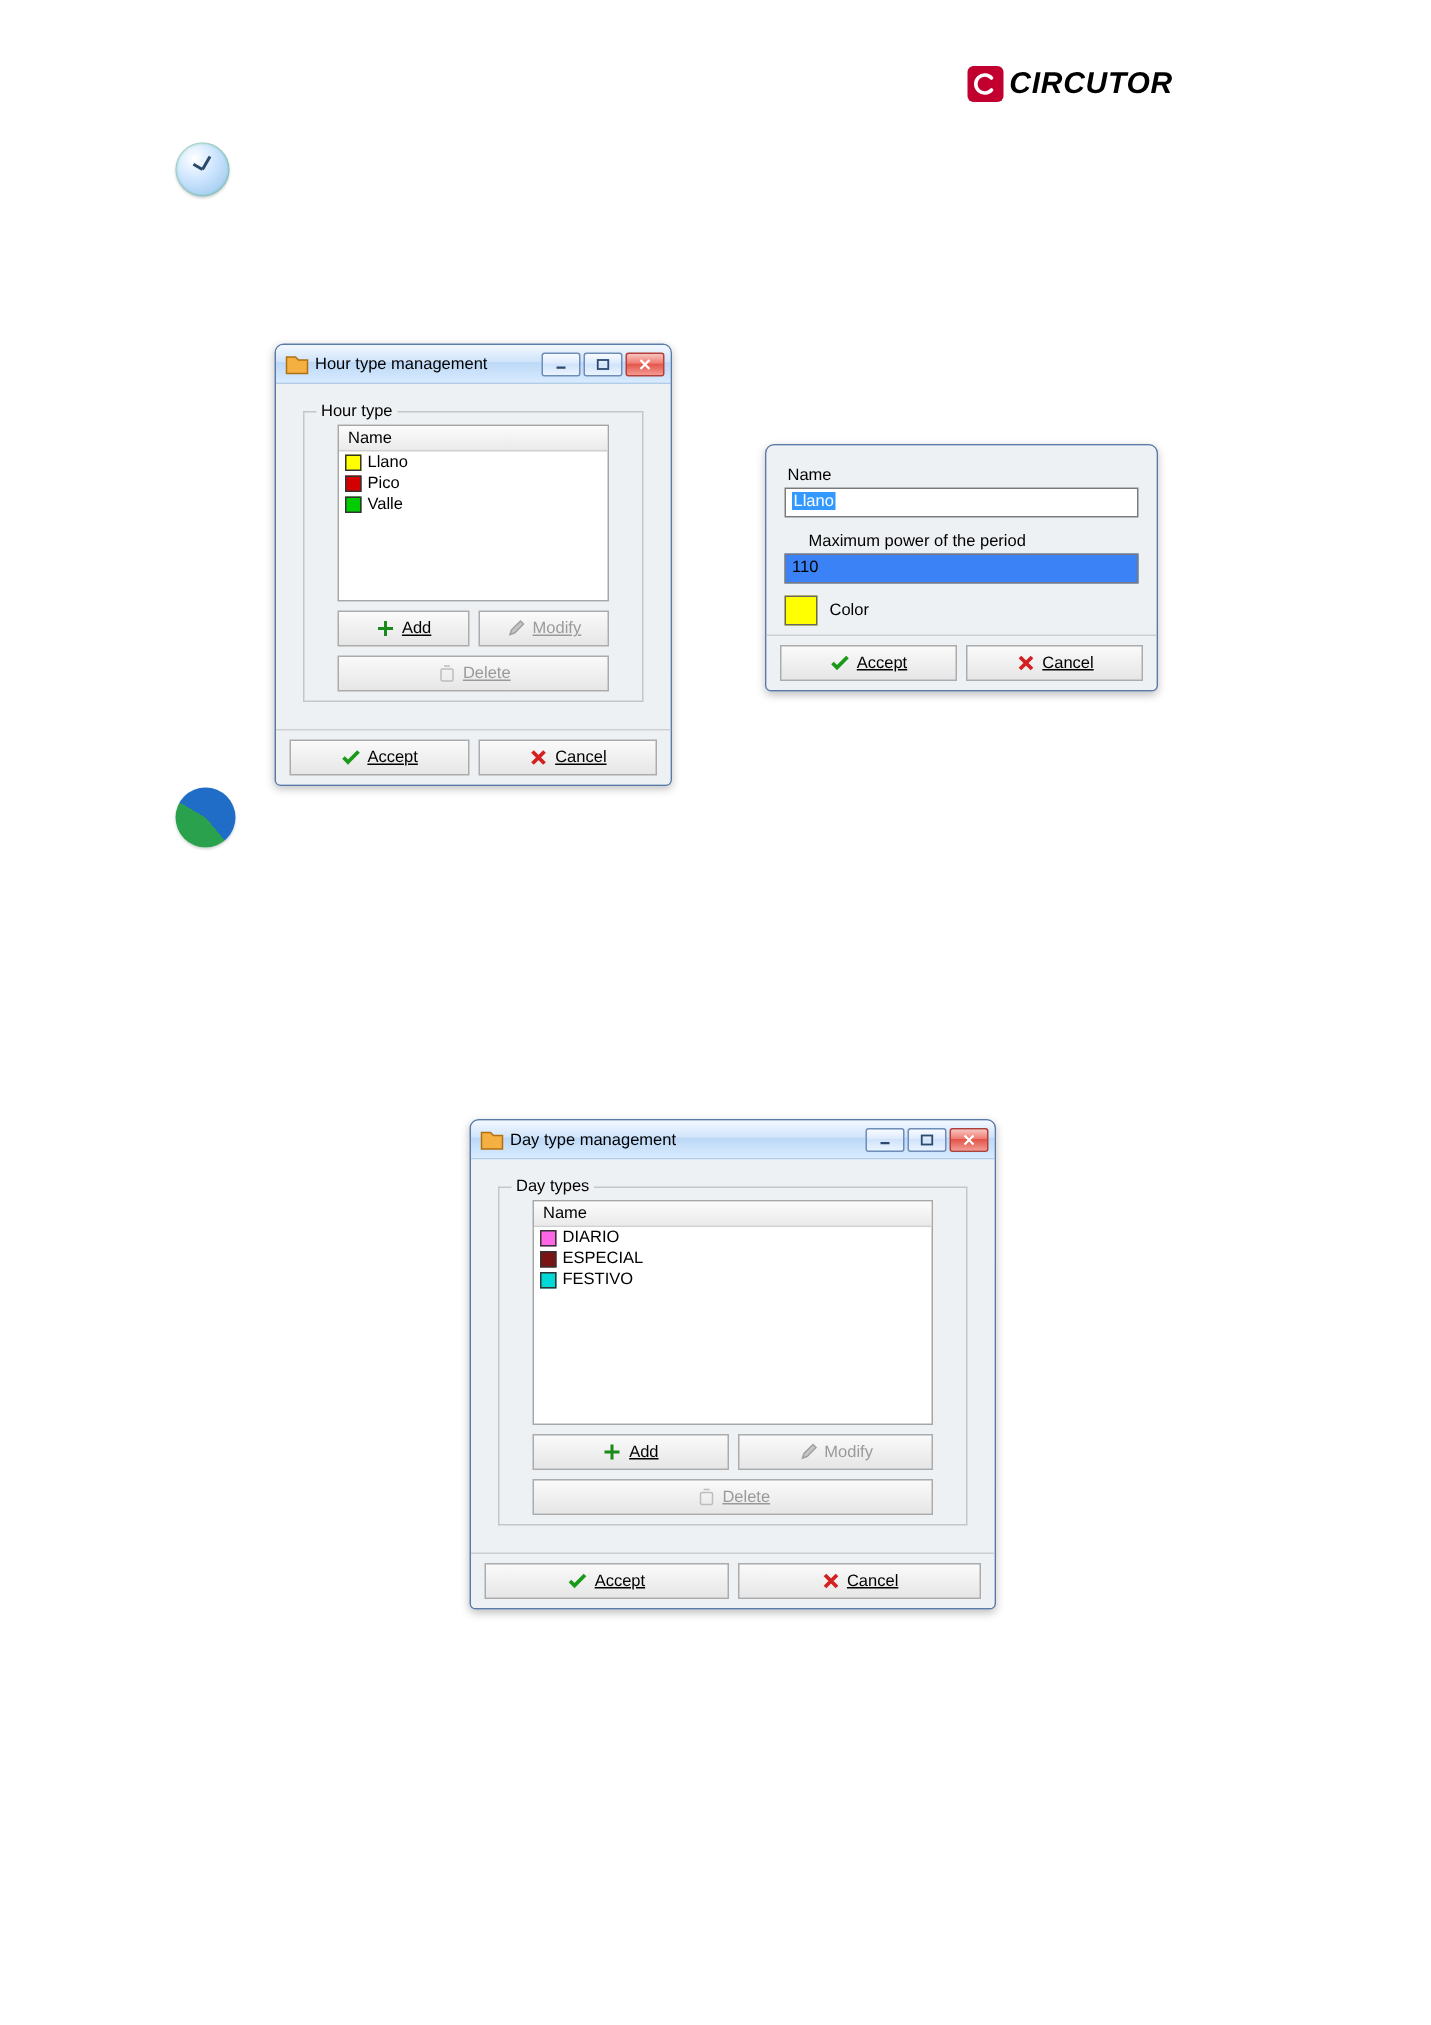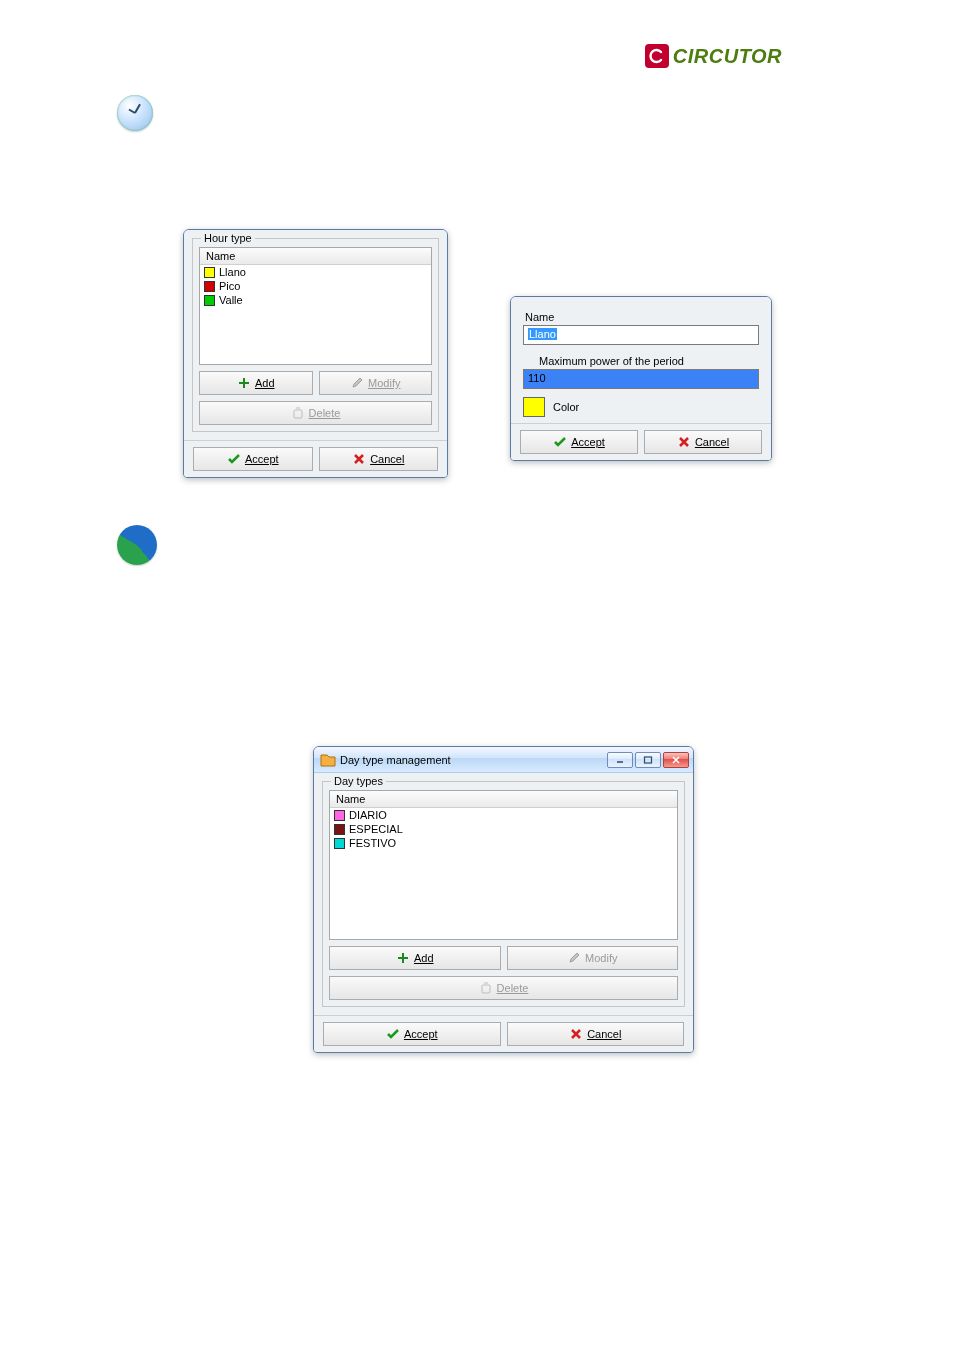--- a/index.html
+++ b/index.html
@@ -27,21 +27,21 @@
     height: 24px;
     background: #C2002F;
     border-radius: 4px;
     position: relative;
     display:flex;align-items:center;justify-content:center;
   }
   .logo-mark svg { display:block;}
   .logo-text {
     font-weight: 700;
     font-size: 20px;
-    color: #4d7c0f;
+    color: #000000;
     font-style: italic;
     letter-spacing: 0.5px;
   }
   .clock-icon {
     position: absolute;
     top: 95px;
     left: 117px;
     width: 36px; height: 36px;
     border-radius: 50%;
     background: radial-gradient(circle at 35% 30%, #fff 0%, #cfe6ff 40%, #8fbfe8 100%);
@@ -95,22 +95,22 @@
     display:flex;align-items:center;justify-content:center;
     font-size:9px;font-weight:bold;color:#2b4a6e;
   }
   .winbtn.close { background: linear-gradient(#f7c4bf,#ef7a70 45%,#e25248 46%,#f39a92); border-color:#b34038; color:#fff;}
   .dialog-body {
     background: #eef1f4;
     padding: 6px;
   }
   .groupbox {
     border: 1px solid #c6c6c6;
-    margin: 2px;
-    padding: 8px 6px 6px;
+    margin: 12px;
+    padding: 8px 22px 6px;
     position: relative;
     background:#eef1f4;
   }
   .groupbox > .legend {
     position:absolute; top:-7px; left:8px; background:#eef1f4; padding:0 3px; font-size:11px;
   }
   .listbox {
     background:#fff;
     border:1px solid #a7a7a7;
     height: 118px;
@@ -151,38 +151,63 @@
   .sel-content{ background:#3399ff; color:#fff; padding:0 1px;}
   .color-row{ display:flex; align-items:center; gap:8px; margin-top:8px;}
   .color-swatch-lg{ width:22px; height:20px; border:1px solid #666;}
 
   
   .listbox.tall{ height:150px;}
 
   
   #dlg1{ top:229px; left:183px; width:265px;}
   #dlg2{ top:296px; left:510px; width:262px;}
-  #dlg3{ top:746px; left:313px; width:381px;}
+  #dlg3{ top:746px; left:313px; width:351px;}
 </style>
 </head>
 <body>
 
 <div class="logo">
   <div class="logo-mark">
     <svg width="16" height="16" viewBox="0 0 16 16">
         <path d="M12 4a6 6 0 1 0 0 8" fill="none" stroke="#fff" stroke-width="2.4" stroke-linecap="round"></path>
       </svg>
   </div>
   <span class="logo-text">CIRCUTOR</span>
 </div>
 
 <div class="clock-icon"></div>
 <div class="pie-icon"></div>
 
 <div id="dlg1" class="dialog">
+  <div class="titlebar">
+    <span class="app-icon">
+      <svg width="16" height="14" viewBox="0 0 16 14">
+          <path d="M1 13h14V4H9L7 2H1z" fill="#f5b042" stroke="#b07010"></path>
+        </svg>
+    </span>
+    <span class="title-text">Hour type management</span>
+    <div class="winbtns">
+      <div class="winbtn">
+          <svg width="10" height="8">
+            <line x1="2" y1="6" x2="8" y2="6" stroke="#2b4a6e" stroke-width="1.5"></line>
+          </svg>
+        </div>
+      <div class="winbtn">
+          <svg width="10" height="8">
+            <rect x="1.5" y="1" width="7" height="6" fill="none" stroke="#2b4a6e" stroke-width="1.2"></rect>
+          </svg>
+        </div>
+      <div class="winbtn close">
+          <svg width="10" height="8">
+            <path d="M2 1l6 6M8 1l-6 6" stroke="#fff" stroke-width="1.5"></path>
+          </svg>
+        </div>
+    </div>
+  </div>
   <div class="dialog-body">
     <div class="groupbox">
       <span class="legend">Hour type</span>
       <div class="listbox">
         <div class="list-header">Name</div>
         <div class="list-row">
             <span class="swatch" style="background:#ffff00"></span>
             <span>Llano</span>
           </div>
         <div class="list-row">

